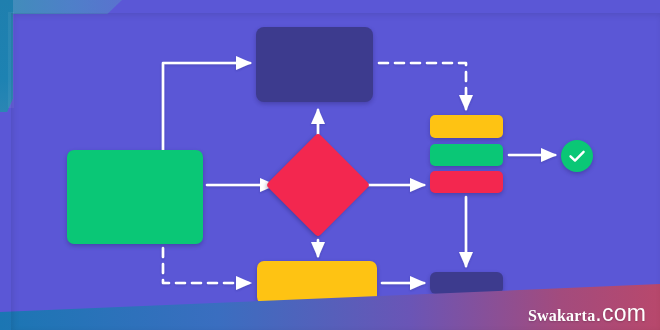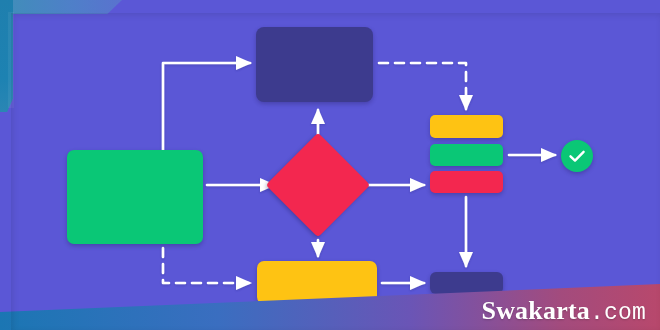--- a/index.html
+++ b/index.html
@@ -82,25 +82,25 @@
     right: 14px;
     bottom: 5px;
     color: #ffffff;
     line-height: 1;
     white-space: nowrap;
     text-shadow: 0 1px 2px rgba(0,0,0,0.22);
   }
   .wm-main {
     font-family: "Liberation Serif", "DejaVu Serif", serif;
     font-weight: bold;
-    font-size: 26px;
+    font-size: 16px;
     letter-spacing: 0.2px;
   }
   .wm-tld {
-    font-family: Liberation Mono, monospace;
+    font-family: Liberation Sans, sans-serif;
     font-weight: normal;
     font-size: 23px;
     letter-spacing: 0.2px;
   }
 
   
   .node {
     position: absolute;
     box-sizing: border-box;
     box-shadow: 0 2px 4px rgba(20,16,70,0.28);

